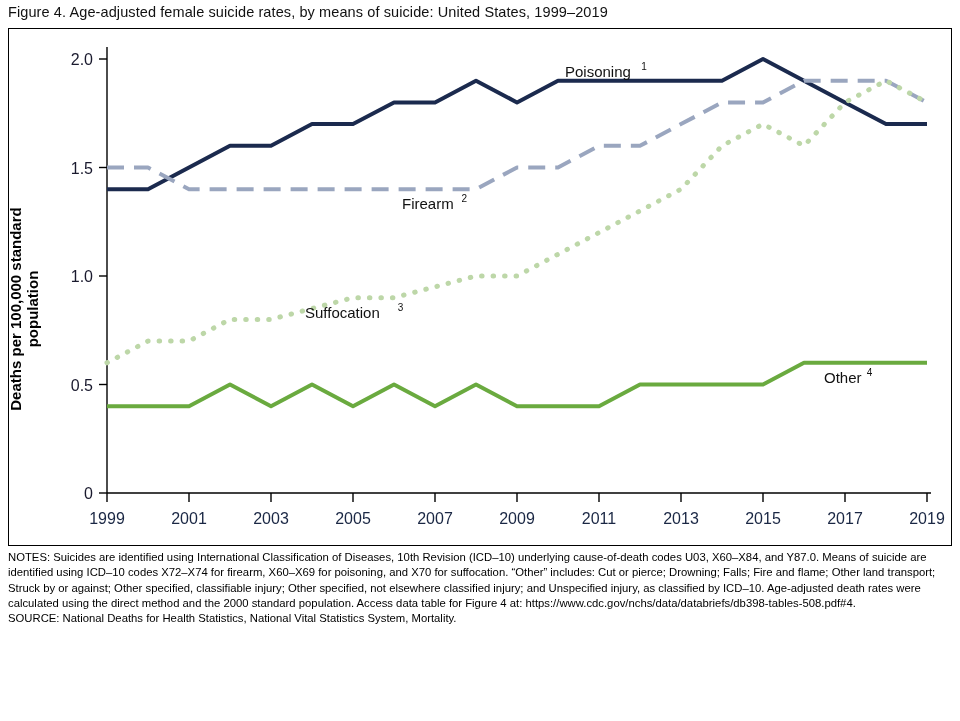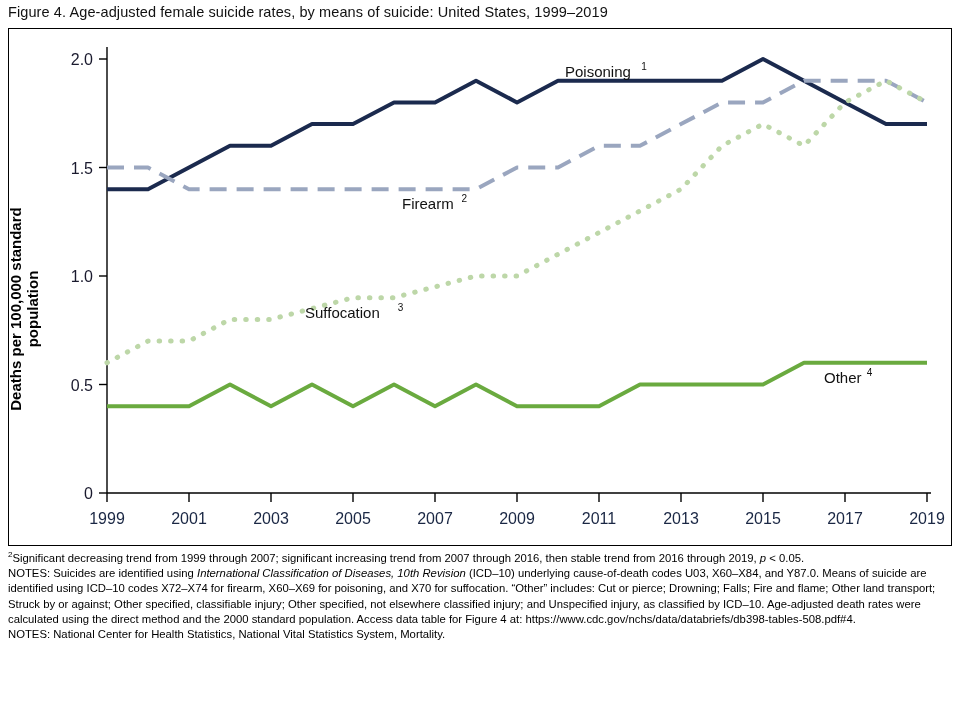--- a/index.html
+++ b/index.html
@@ -85,21 +85,20 @@
     color: #000000;
   }
   #footnotes div {
     white-space: normal;
   }
   .sup {
     font-size: 8px;
     vertical-align: super;
   }
   .ital {
-    font-style: italic;
   }
 </style>
 </head>
 <body>
 
 <div id="page">
 
   <div id="fig-title">Figure 4. Age-adjusted female suicide rates, by means of suicide: United States, 1999–2019</div>
 
   <div id="chart-frame">
@@ -156,18 +155,17 @@
           <text x="388.85" y="282" class="series-sup" text-anchor="start">3</text>
         </g>
         <g>
           <text x="815" y="354" class="series-label" text-anchor="start">Other</text>
           <text x="857.75" y="347" class="series-sup" text-anchor="start">4</text>
         </g>
       </svg>
   </div>
 
   <div id="footnotes">
-    <div><span class="sup">2</span><span>Significant decreasing trend from 1999 through 2007; significant increasing trend from 2007 through 2016, then stable trend from 2016 through 2019, <i>p</i> &lt; 0.05.</span></div>
     <div><span>NOTES: Suicides are identified using </span><span class="ital">International Classification of Diseases, 10th Revision</span><span> (ICD–10) underlying cause-of-death codes U03, X60–X84, and Y87.0. Means of suicide are identified using ICD–10 codes X72–X74 for firearm, X60–X69 for poisoning, and X70 for suffocation. “Other” includes: Cut or pierce; Drowning; Falls; Fire and flame; Other land transport; Struck by or against; Other specified, classifiable injury; Other specified, not elsewhere classified injury; and Unspecified injury, as classified by ICD–10. Age-adjusted death rates were calculated using the direct method and the 2000 standard population. Access data table for Figure 4 at: https://www.cdc.gov/nchs/data/databriefs/db398-tables-508.pdf#4.</span></div>
-    <div>NOTES: National Center for Health Statistics, National Vital Statistics System, Mortality.</div>
+    <div>SOURCE: National Deaths for Health Statistics, National Vital Statistics System, Mortality.</div>
   </div>
 
 </div>
 
 </body></html>

